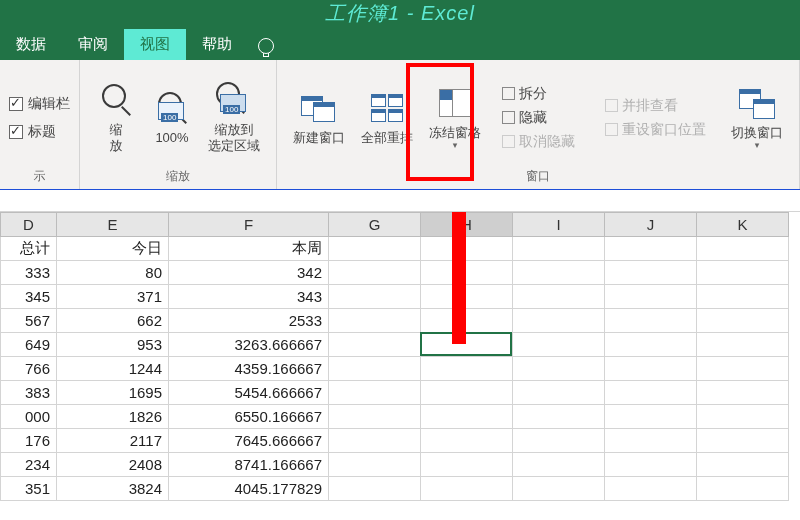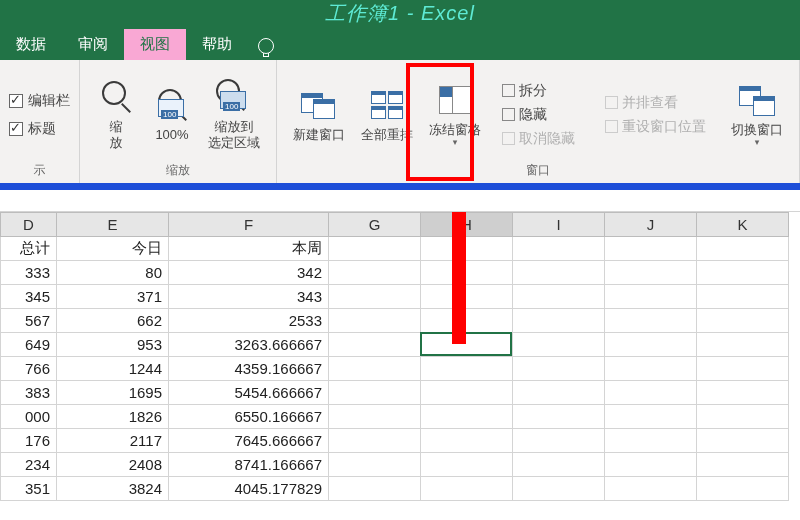--- a/index.html
+++ b/index.html
@@ -30,21 +30,21 @@
     display: flex;
     align-items: flex-end;
   }
   .tab {
     color: #fff;
     font-size: 15px;
     padding: 6px 16px 6px 16px;
     cursor: pointer;
   }
   .tab.active {
-    background: #f9a8d4;
+    background: #5eead4;
     color: #217346;
     font-weight: 500;
   }
   .tell-me {
     display: flex;
     align-items: center;
     color: #fff;
     font-size: 15px;
     padding: 6px 10px;
     gap: 6px;
@@ -59,21 +59,21 @@
     content: "";
     position: absolute;
     bottom: -4px; left: 4px;
     width: 4px; height: 3px;
     border: 1.5px solid #fff;
     border-top: none;
   }
   
   .ribbon {
     background: #f3f2f1;
-    border-bottom: 7px solid #1d4ed8;
+    border-bottom: 1px solid #1d4ed8;
     height: 130px;
     display: flex;
     position: relative;
   }
   .ribbon-group {
     display: flex;
     flex-direction: column;
     align-items: center;
     border-right: 1px solid #d4d4d4;
     padding: 4px 8px 0 8px;

